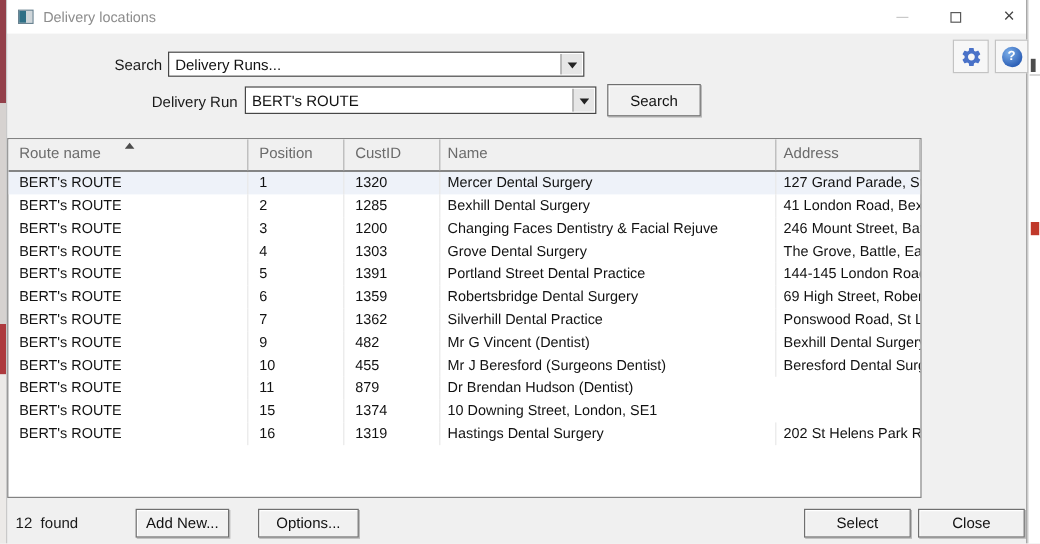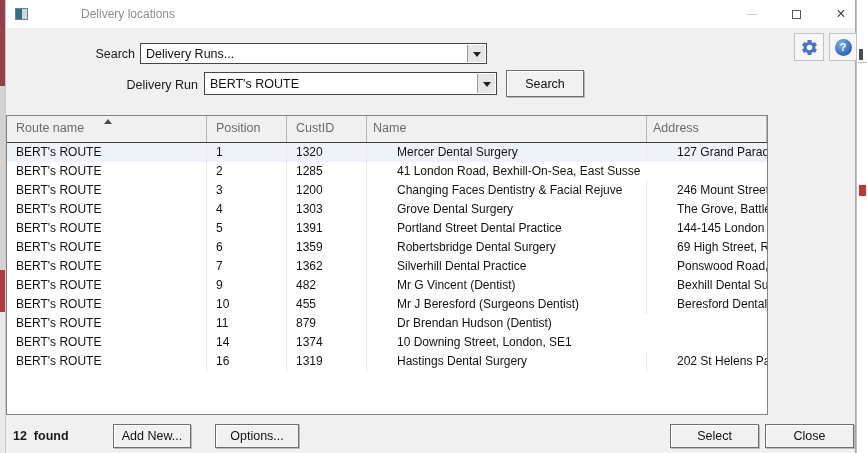--- a/index.html
+++ b/index.html
@@ -18,21 +18,21 @@
   .bg-right .speck{position:absolute;left:2px;top:49px;width:4px;height:11px;background:#4d4d4d;}
   .bg-right .redmark{position:absolute;left:2px;top:185px;width:7px;height:11px;background:#c0392b;}
 
   
   .dialog{position:absolute;left:5px;top:0;width:851px;height:453px;background:#f0f0f0;
           border-left:1px solid #c9c9c9;border-right:1px solid #a8a8a8;box-sizing:border-box;}
 
   .titlebar{position:absolute;left:0;top:0;right:0;height:28px;background:#ffffff;}
   .app-icon{position:absolute;left:9px;top:8px;width:13px;height:12px;box-sizing:border-box;
             border:1px solid #6a8391;background:linear-gradient(90deg,#2e6f86 0 55%,#cfd6da 55% 100%);}
-  .win-title{position:absolute;left:30px;top:7px;font-size:12px;color:#8d8d8d;white-space:nowrap;margin-left:45px;}
+  .win-title{position:absolute;left:30px;top:7px;font-size:12px;color:#8d8d8d;white-space:nowrap;}
   .wc{position:absolute;top:0;width:30px;height:28px;display:flex;align-items:center;justify-content:center;cursor:default;}
   .wc-min{left:731px;}
   .wc-min i{display:block;width:10px;height:0;border-top:1px solid #c9c9c9;}
   .wc-max{left:775px;}
   .wc-max i{display:block;width:9px;height:9px;border:1px solid #5a5a5a;box-sizing:border-box;}
   .wc-close{left:820px;font-size:16px;color:#444;line-height:28px;}
 
   
   .icon-btn{position:absolute;width:30px;height:28px;background:#f7f7f7;border:1px solid #c3c3c3;
             box-sizing:border-box;display:flex;align-items:center;justify-content:center;}
@@ -69,24 +69,24 @@
   .thead{position:relative;display:grid;grid-template-columns:200px 80px 80px 280px 1fr;height:27px;
          background:#f0f0f0;border-bottom:1px solid #3e3e3e;color:#6b6b6b;font-size:12.5px;box-sizing:border-box;}
   .th{line-height:25px;padding-left:9px;border-right:1px solid #b4b4b4;overflow:hidden;white-space:nowrap;}
   .th:last-child{border-right:none;}
   .th-name,.th-address{padding-left:6px;}
   .sort-asc{position:absolute;left:97px;top:3px;width:0;height:0;
             border-left:4px solid transparent;border-right:4px solid transparent;border-bottom:5px solid #4c4c4c;}
   .tr{display:grid;grid-template-columns:200px 80px 80px 280px 1fr;height:19px;font-size:12px;color:#121212;}
   .td{line-height:19px;padding-left:9px;border-right:1px solid #e8e8e8;overflow:hidden;white-space:nowrap;}
   .td:last-child{border-right:none;}
-  .td.name,.td.address{padding-left:6px;margin-left:24px;}
+  .td.name,.td.address{padding-left:6px;}
   .tr.selected{background:#eef2f9;}
 
-  .count{position:absolute;left:7px;top:429px;font-size:12.5px;color:#1a1a1a;white-space:pre;font-weight:bold;}
+  .count{position:absolute;left:7px;top:429px;font-size:12.5px;color:#1a1a1a;white-space:pre;}
 </style>
 </head>
 <body>
 
 <div class="stage">
 
   <div class="bg-left">
     <div class="seg seg1"></div>
     <div class="seg seg2"></div>
     <div class="seg seg3"></div>
@@ -156,20 +156,21 @@
             <div class="td pos">1</div>
             <div class="td custid">1320</div>
             <div class="td name">Mercer Dental Surgery</div>
             <div class="td address">127 Grand Parade, St Leonards On Sea, Eas</div>
           </div>
 
           <div class="tr">
             <div class="td route">BERT's ROUTE</div>
             <div class="td pos">2</div>
             <div class="td custid">1285</div>
+            <div class="td name">Bexhill Dental Surgery</div>
             <div class="td address">41 London Road, Bexhill-On-Sea, East Susse</div>
           </div>
 
           <div class="tr">
             <div class="td route">BERT's ROUTE</div>
             <div class="td pos">3</div>
             <div class="td custid">1200</div>
             <div class="td name">Changing Faces Dentistry &amp; Facial Rejuve</div>
             <div class="td address">246 Mount Street, Battle, East Sussex, TN3</div>
           </div>
@@ -224,21 +225,21 @@
 
           <div class="tr">
             <div class="td route">BERT's ROUTE</div>
             <div class="td pos">11</div>
             <div class="td custid">879</div>
             <div class="td name">Dr Brendan Hudson (Dentist)</div>
           </div>
 
           <div class="tr">
             <div class="td route">BERT's ROUTE</div>
-            <div class="td pos">14</div>
+            <div class="td pos">15</div>
             <div class="td custid">1374</div>
             <div class="td address">10 Downing Street, London, SE1</div>
           </div>
 
           <div class="tr">
             <div class="td route">BERT's ROUTE</div>
             <div class="td pos">16</div>
             <div class="td custid">1319</div>
             <div class="td name">Hastings Dental Surgery</div>
             <div class="td address">202 St Helens Park Road, Hastings, East Su</div>

